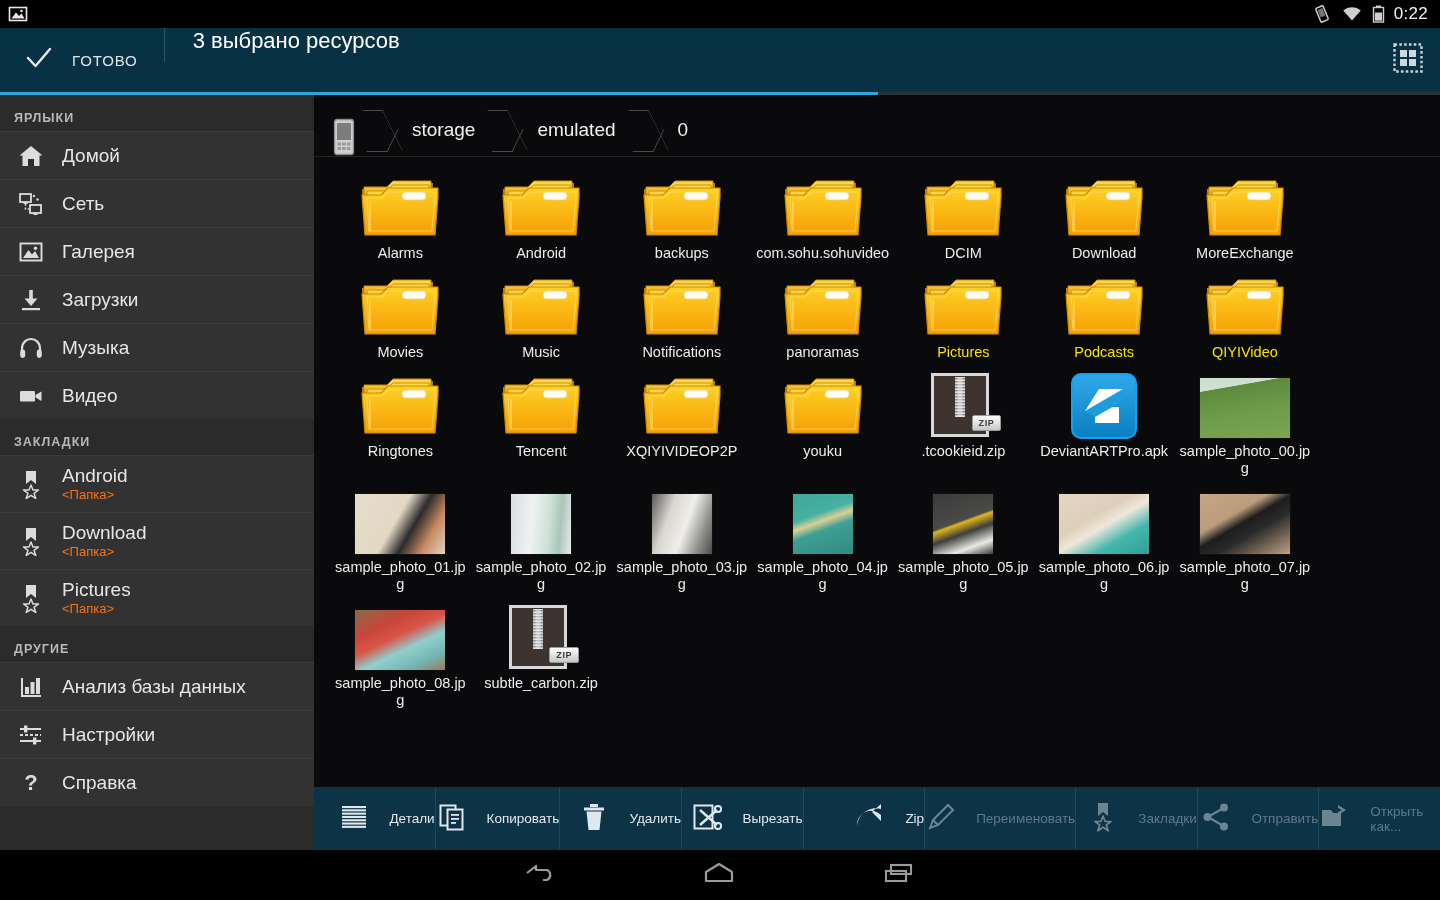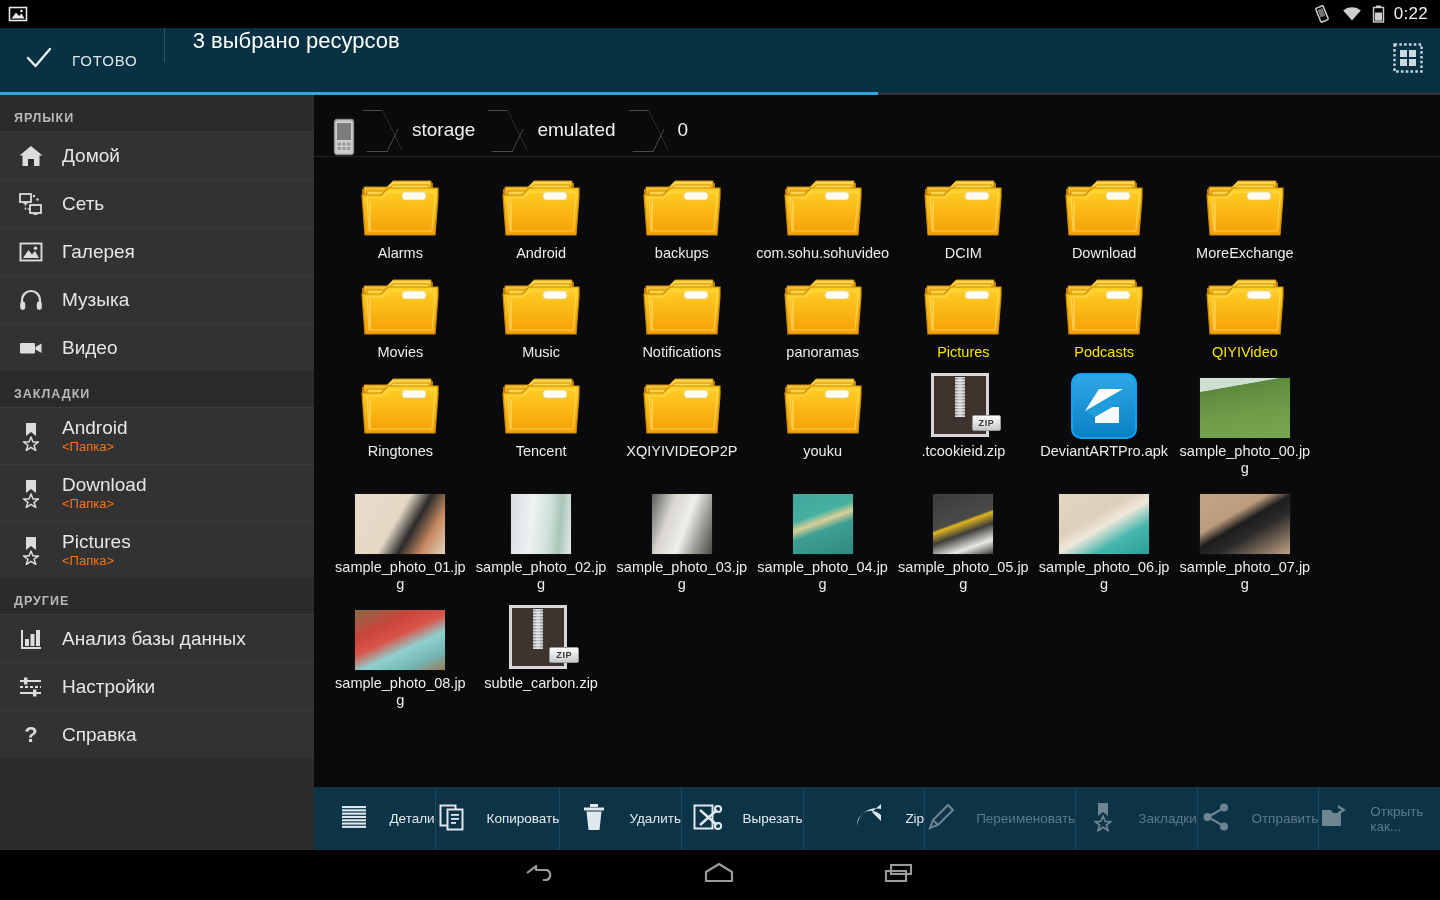--- a/index.html
+++ b/index.html
@@ -275,20 +275,32 @@
           <rect x="2.5" y="4.5" width="21" height="17" fill="none" stroke="#dcdcdc" stroke-width="1.9"></rect>
           <path d="M5 19 L10.5 11 L14 15.5 L17 12 L21 19 Z" fill="#dcdcdc"></path>
           <circle cx="17.5" cy="9.3" r="1.7" fill="#dcdcdc"></circle>
         </svg>
       </span>
       <div class="side-text">
         <span class="side-label">Галерея</span>
       </div>
     </div>
 
+    <div class="side-item">
+      <span class="side-ic">
+        <svg width="26" height="26" viewBox="0 0 26 26">
+          <rect x="11.2" y="3" width="3.6" height="10" fill="#dcdcdc"></rect>
+          <path d="M6.5 11.5 L13 19 L19.5 11.5 Z" fill="#dcdcdc"></path>
+          <rect x="4" y="21" width="18" height="2.2" fill="#dcdcdc"></rect>
+        </svg>
+      </span>
+      <div class="side-text">
+        <span class="side-label">Загрузки</span>
+      </div>
+    </div>
 
     <div class="side-item">
       <span class="side-ic">
         <svg width="26" height="26" viewBox="0 0 26 26">
           <path d="M4 17 L4 13 A9 9 0 0 1 22 13 L22 17" fill="none" stroke="#dcdcdc" stroke-width="2.2"></path>
           <rect x="2.2" y="14.5" width="5" height="8.5" rx="2.4" fill="#dcdcdc"></rect>
           <rect x="18.8" y="14.5" width="5" height="8.5" rx="2.4" fill="#dcdcdc"></rect>
         </svg>
       </span>
       <div class="side-text">

